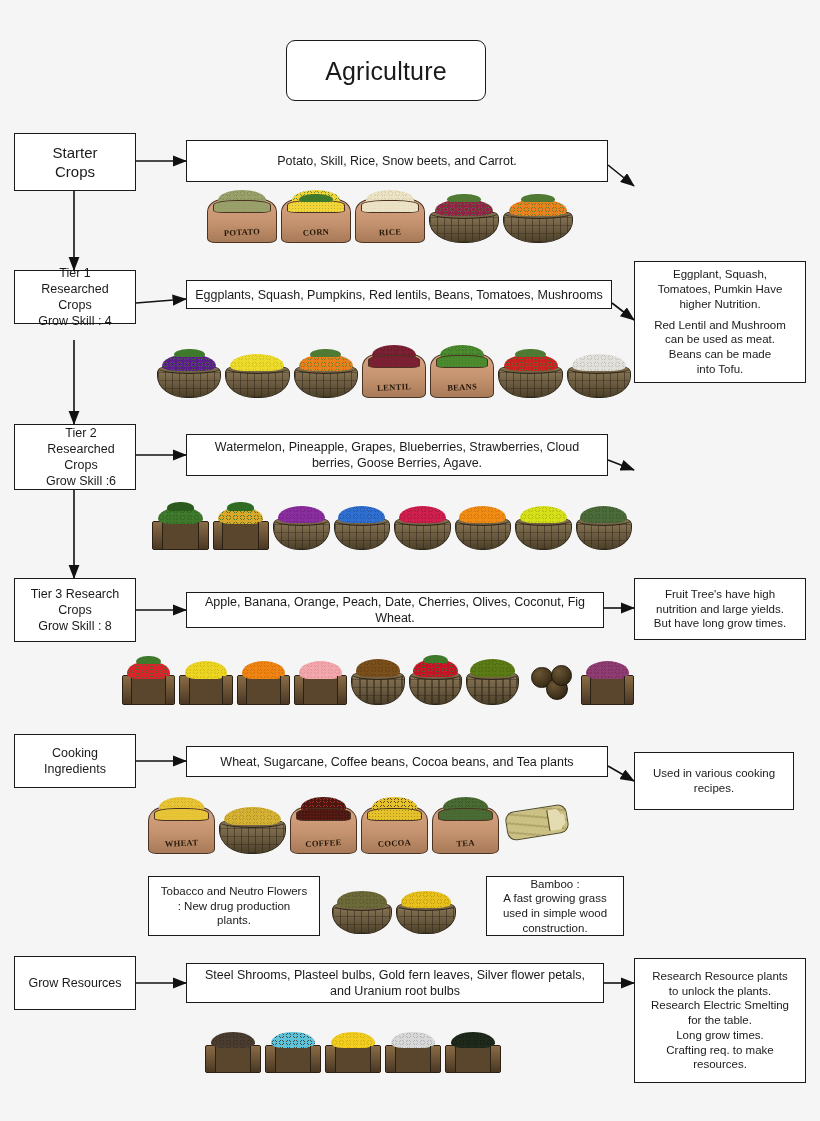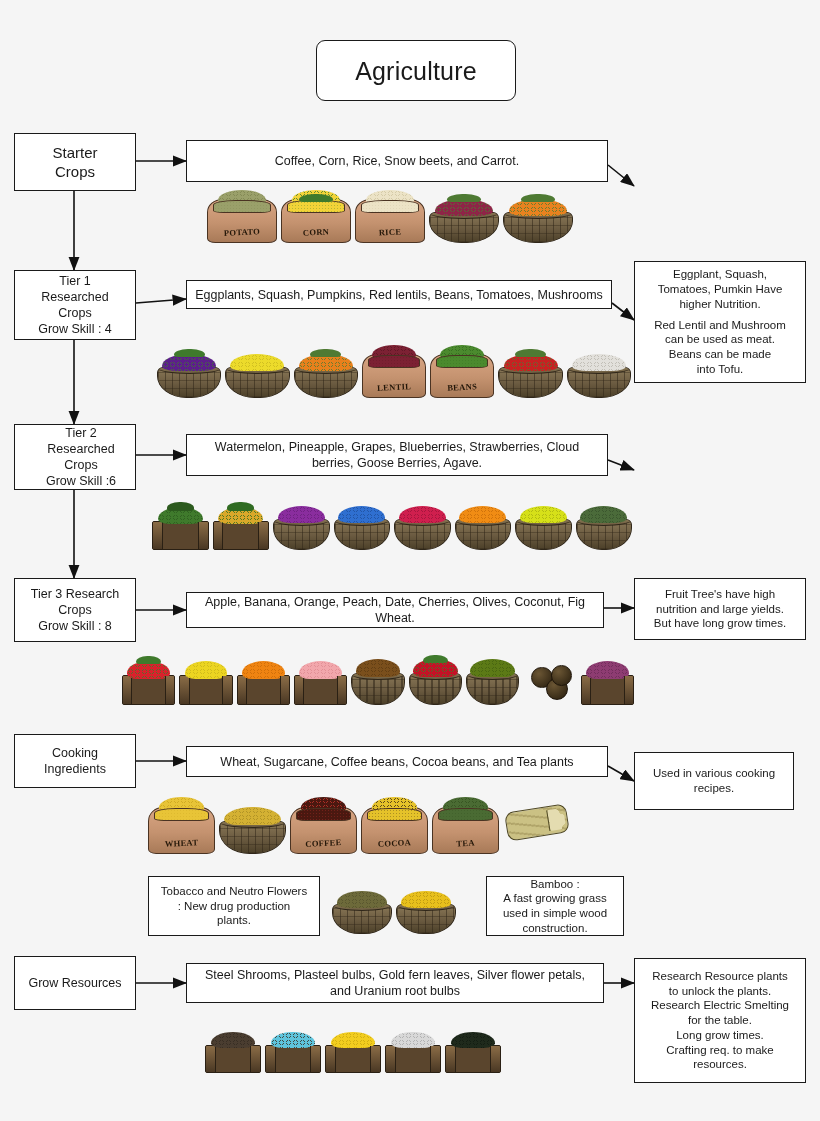--- a/index.html
+++ b/index.html
@@ -213,29 +213,29 @@
 
       <path d="M608,165 L634,186"></path>
       <path d="M612,303 L634,320"></path>
       <path d="M608,460 L634,470"></path>
       <path d="M604,608 L634,608"></path>
       <path d="M608,766 L634,781"></path>
       <path d="M604,983 L634,983"></path>
     </g>
   </svg>
 
-  <div class="box title-box" style="left:286px; top:40px; width:200px; height:61px;margin-left:30px;">
+  <div class="box title-box" style="left:286px; top:40px; width:200px; height:61px;">
     <div class="inner">Agriculture</div>
   </div>
 
   <div class="box stage-box big" style="left:14px; top:133px; width:122px; height:58px;">
     <div class="inner ml">Starter<br>Crops</div>
   </div>
   <div class="box list-box" style="left:186px; top:140px; width:422px; height:42px;">
-    <div class="inner ml">Coffee, Corn, Rice, Snow beets, and Carrot.</div>
+    <div class="inner ml">Potato, Skill, Rice, Snow beets, and Carrot.</div>
   </div>
   <div class="sprite-row" style="left:205px; top:185px; width:370px; height:58px;">
       <div class="sprite" title="Potato" style="flex: 1 1 0px; height: 100%; margin: 0px 2px;">
         <div class="pile berries" style="background: radial-gradient(circle, rgb(154, 160, 106) 42%, rgb(126, 132, 80) 46%, rgba(0, 0, 0, 0) 52%) 0% 0% / 7px 7px,  0% 0% / auto rgb(154, 160, 106); bottom: 66%; height: 26%; left: 16%; right: 16%;"></div>
         <div class="cont sack">
           <div class="sack-mouth" style="background: radial-gradient(circle, rgb(154, 160, 106) 42%, rgb(126, 132, 80) 46%, rgba(0, 0, 0, 0) 52%) 0% 0% / 6px 6px,  0% 0% / auto rgb(154, 160, 106);"></div>
           <div class="sack-label">POTATO</div>
         </div>
       </div>
       <div class="sprite" title="Corn" style="flex: 1 1 0px; height: 100%; margin: 0px 2px;">
@@ -258,21 +258,21 @@
         <div class="tuft" style="background: rgb(78, 122, 51); left: 26%; width: 48%; height: 14%; bottom: 70%;"></div>
         <div class="cont basket"></div>
       </div>
       <div class="sprite" title="Carrot" style="flex: 1 1 0px; height: 100%; margin: 0px 2px;">
         <div class="pile berries" style="background: radial-gradient(circle, rgb(232, 130, 31) 42%, rgb(78, 122, 51) 46%, rgba(0, 0, 0, 0) 52%) 0% 0% / 7px 7px,  0% 0% / auto rgb(232, 130, 31); bottom: 46%; height: 30%;"></div>
         <div class="tuft" style="background: rgb(78, 122, 51); left: 26%; width: 48%; height: 14%; bottom: 70%;"></div>
         <div class="cont basket"></div>
       </div>
     </div>
 
-  <div class="box stage-box" style="left:14px; top:270px; width:122px; height:70px;">
+  <div class="box stage-box" style="left:14px; top:270px; width:122px; height:54px;">
     <div class="inner ml">Tier 1<br>Researched<br>Crops<br>Grow Skill : 4</div>
   </div>
   <div class="box list-box" style="left:186px; top:280px; width:426px; height:29px;">
     <div class="inner ml">Eggplants, Squash, Pumpkins, Red lentils, Beans, Tomatoes, Mushrooms</div>
   </div>
   <div class="box note-box" style="left:634px; top:261px; width:172px; height:122px;">
     <div class="inner paras">
         <div class="p-block">Eggplant, Squash,<br>Tomatoes, Pumkin Have<br>higher Nutrition.</div>
         <div class="p-block">Red Lentil and Mushroom<br>can be used as meat.<br>Beans can be made<br>into Tofu.</div>
       </div>

